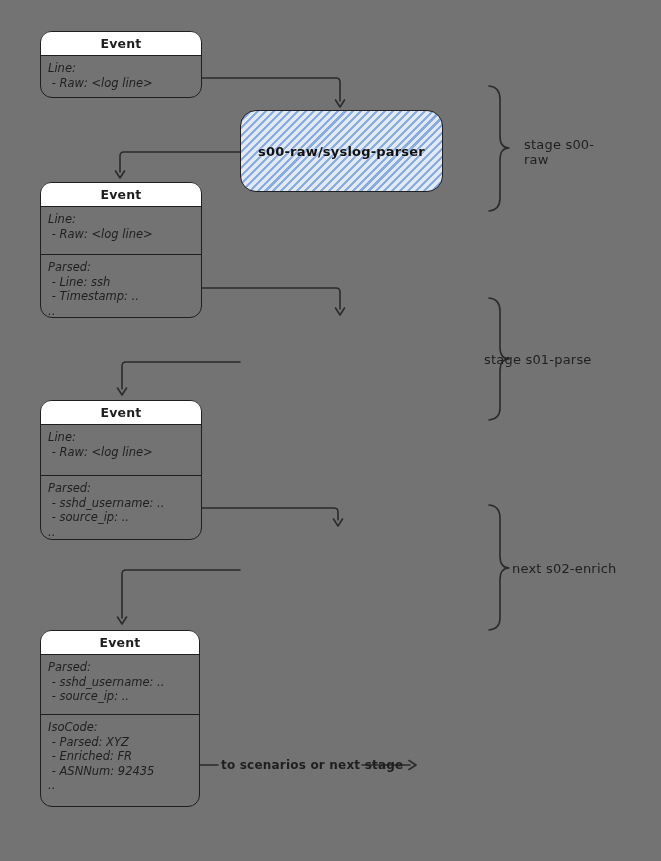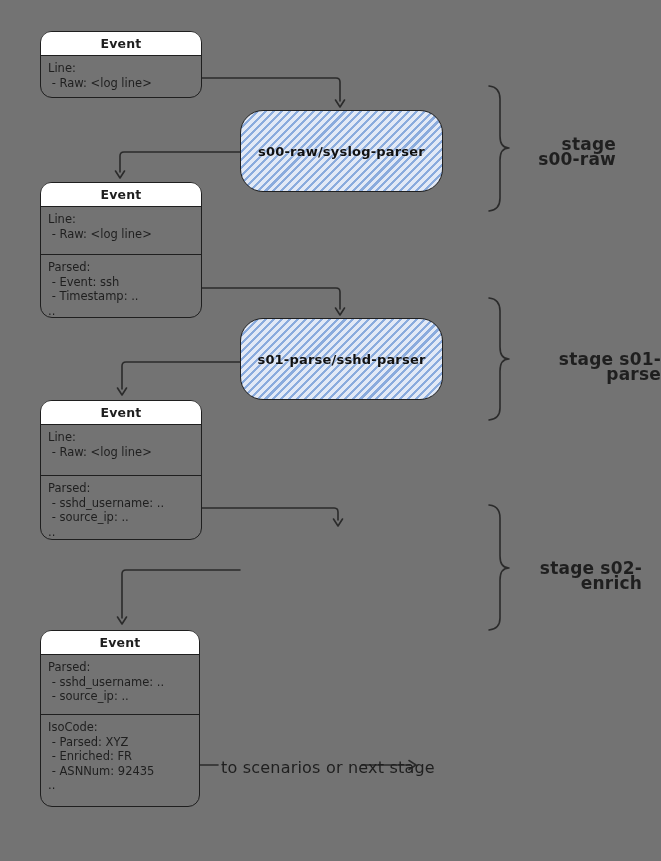--- a/index.html
+++ b/index.html
@@ -14,36 +14,36 @@
     display:flex;flex-direction:column;
   }
   .ev-header{
     box-sizing:border-box;height:24px;background:#ffffff;
     border-bottom:1.5px solid #1f1f1f;border-radius:10px 10px 0 0;
     display:flex;align-items:center;justify-content:center;
     font-size:12.5px;font-weight:bold;letter-spacing:.2px;
   }
   .ev-section{box-sizing:border-box;padding:5px 7px 0 7px;font-size:11.5px;line-height:14.5px;overflow:hidden;}
   .ev-section.divided{border-bottom:1.5px solid #1f1f1f;}
-  .ev-line{white-space:pre;}
+  .ev-line{white-space:pre;font-style:italic;}
   .parser-box{
     position:absolute;width:203px;height:82px;box-sizing:border-box;
-    border:1.8px solid #1f1f1f;border-radius:23px;
+    border:1.8px solid #1f1f1f;border-radius:16px;
     background:repeating-linear-gradient(135deg,#8aabdd 0px,#8aabdd 2.2px,#e2e9f6 2.2px,#e2e9f6 5.6px);
     display:flex;align-items:center;justify-content:center;
   }
   .parser-label{
     font-size:13px;font-weight:bold;letter-spacing:.2px;color:#111;
     text-shadow:0 0 3px rgba(226,233,246,.9);
   }
   .stage-label{
-    position:absolute;font-size:17px;font-weight:bold;text-align:right;line-height:15px;letter-spacing:.2px;
+    position:absolute;font-size:13px;font-weight:normal;text-align:left;line-height:15px;letter-spacing:.2px;
   }
   .flow-label{
-    position:absolute;font-size:16px;font-weight:normal;white-space:nowrap;letter-spacing:.2px;
+    position:absolute;font-size:12px;font-weight:bold;white-space:nowrap;letter-spacing:.2px;
   }
 </style>
 </head>
 <body>
 
 <div id="canvas">
 
   <svg id="wires" width="661" height="861" viewBox="0 0 661 861">
     <g stroke="#2b2b2b" stroke-width="1.6" fill="none" stroke-linecap="round" stroke-linejoin="round">
 
@@ -88,29 +88,26 @@
   </div>
 
   <div class="event-box" style="left:40px;top:182px;height:136px">
     <div class="ev-header">Event</div>
     <div class="ev-section divided" style="height:48px">
       <div class="ev-line">Line:</div>
       <div class="ev-line"> - Raw: &lt;log line&gt;</div>
     </div>
     <div class="ev-section" style="flex:1">
       <div class="ev-line">Parsed:</div>
-      <div class="ev-line"> - Event: ssh</div>
+      <div class="ev-line"> - Line: ssh</div>
       <div class="ev-line"> - Timestamp: ..</div>
       <div class="ev-line">..</div>
     </div>
   </div>
 
-  <div class="parser-box" style="left:240px;top:318px">
-    <span class="parser-label">s01-parse/sshd-parser</span>
-  </div>
 
   <div class="event-box" style="left:40px;top:400px;height:140px">
     <div class="ev-header">Event</div>
     <div class="ev-section divided" style="height:51px">
       <div class="ev-line">Line:</div>
       <div class="ev-line"> - Raw: &lt;log line&gt;</div>
     </div>
     <div class="ev-section" style="flex:1">
       <div class="ev-line">Parsed:</div>
       <div class="ev-line"> - sshd_username: ..</div>
@@ -130,18 +127,18 @@
     <div class="ev-section" style="flex:1">
       <div class="ev-line">IsoCode:</div>
       <div class="ev-line"> - Parsed: XYZ</div>
       <div class="ev-line"> - Enriched: FR</div>
       <div class="ev-line"> - ASNNum: 92435</div>
       <div class="ev-line">..</div>
     </div>
   </div>
 
   <div class="stage-label" style="left:524px;top:137px;width:92px">stage s00-raw</div>
-  <div class="stage-label" style="left:539px;top:352px;width:122px">stage s01-parse</div>
-  <div class="stage-label" style="left:512px;top:561px;width:130px">stage s02-enrich</div>
+  <div class="stage-label" style="left:484px;top:352px;width:122px">stage s01-parse</div>
+  <div class="stage-label" style="left:512px;top:561px;width:130px">next s02-enrich</div>
 
   <div class="flow-label" style="left:221px;top:758px">to scenarios or next stage</div>
 
 </div>
 
 </body></html>

